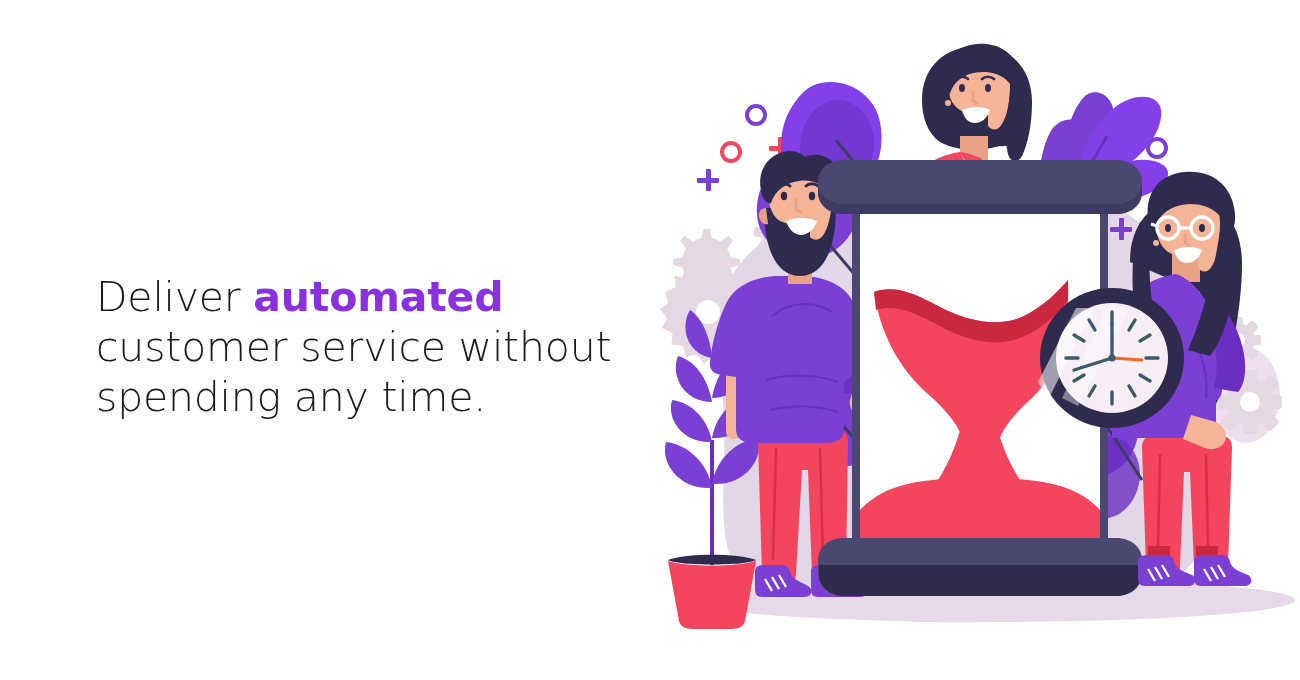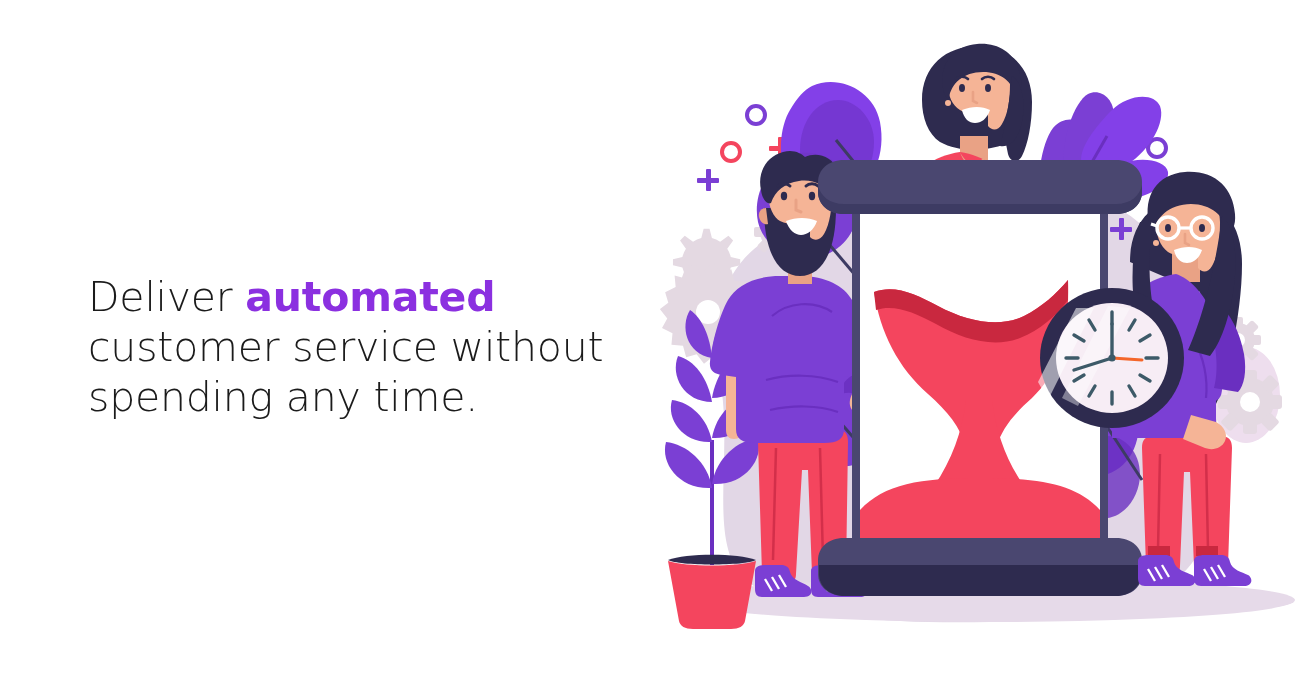--- a/index.html
+++ b/index.html
@@ -14,21 +14,21 @@
   #page {
     position: relative;
     width: 1300px;
     height: 680px;
     background: #ffffff;
     overflow: hidden;
   }
   
   #copy-block {
     position: absolute;
-    left: 88px;
+    left: 96px;
     top: 272px;
     width: 590px;
   }
   #headline {
     margin: 0;
     font-family: "DejaVu Sans", "Liberation Sans", sans-serif;
     font-weight: 300;
     font-size: 41px;
     line-height: 50px;
     letter-spacing: -0.2px;

